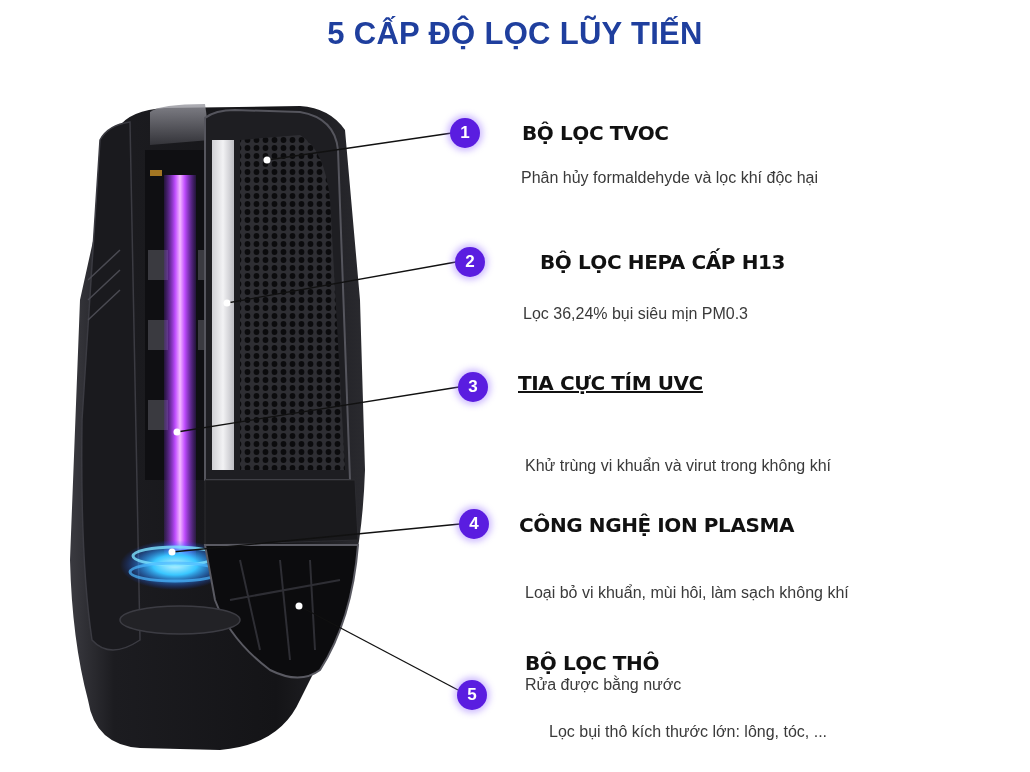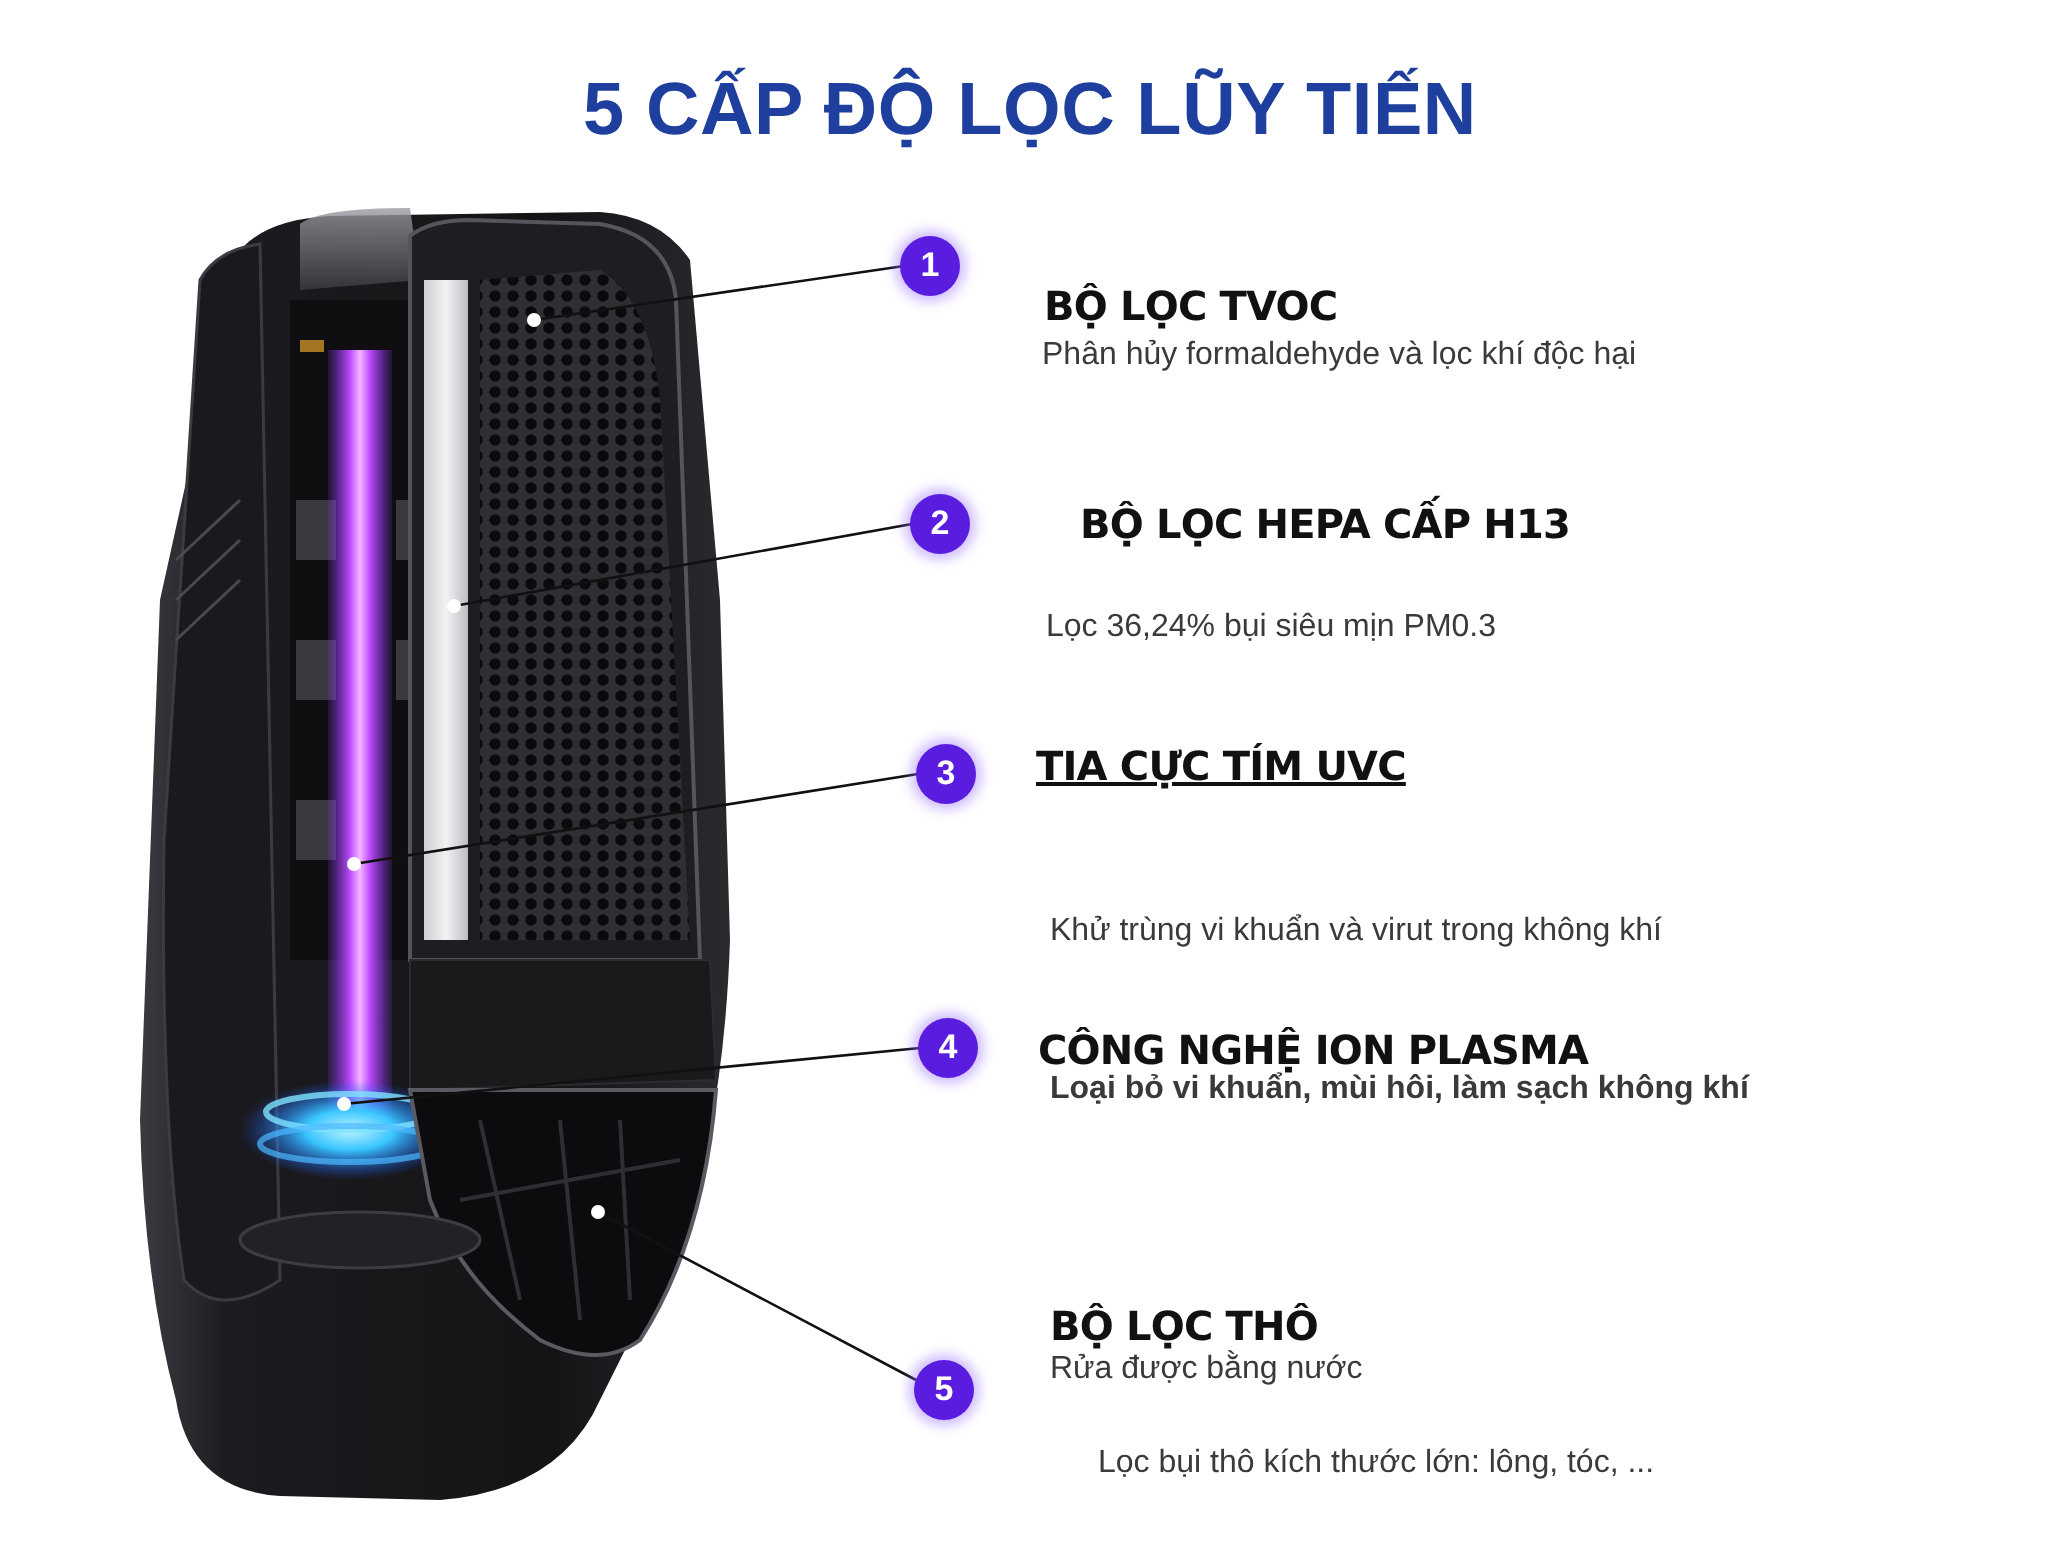--- a/index.html
+++ b/index.html
@@ -1,17 +1,17 @@
 <!DOCTYPE html>
 <html><head>
 <meta charset="utf-8">
 <style>
   html, body { margin:0; padding:0; background:#ffffff; }
   body { width:1030px; height:772px; position:relative; overflow:hidden; font-family:"Liberation Sans", sans-serif; }
-  .title { position:absolute; left:0; width:1030px; top:34px; text-align:center; font-size:37px; font-weight:bold; color:#1f3f9e; letter-spacing:0.3px; }
+  .title { position:absolute; left:0; width:1030px; top:16px; text-align:center; font-size:31px; font-weight:bold; color:#1f3f9e; letter-spacing:0.3px; }
   .device { position:absolute; left:0; top:0; width:1030px; height:772px; }
   .badge { position:absolute; width:30px; height:30px; border-radius:50%; background:#5a1de0; color:#fff; font-weight:bold; font-size:17px; display:flex; align-items:center; justify-content:center; box-shadow:0 0 6px 3px rgba(150,110,255,0.45); }
   .feature-title { position:absolute; font-size:20px; font-weight:bold; color:#111; white-space:nowrap; font-family:"DejaVu Sans", sans-serif; letter-spacing:-0.4px; }
   .feature-desc { position:absolute; font-size:16px; color:#3a3a3a; white-space:nowrap; }
 </style>
 </head>
 <body>
 
 <div class="title">5 CẤP ĐỘ LỌC LŨY TIẾN</div>
 
@@ -90,31 +90,31 @@
   <line x1="299" y1="606" x2="458" y2="690" stroke="#111" stroke-width="1.3"></line>
 
   <circle cx="267" cy="160" r="3.5" fill="#fff"></circle>
   <circle cx="227" cy="303" r="3.5" fill="#fff"></circle>
   <circle cx="177" cy="432" r="3.5" fill="#fff"></circle>
   <circle cx="172" cy="552" r="3.5" fill="#fff"></circle>
   <circle cx="299" cy="606" r="3.5" fill="#fff"></circle>
 </svg>
 
 <div class="badge" style="left:450px;top:118px;">1</div>
-<div class="feature-title" style="left:522px;top:121px;margin-top:20px;">BỘ LỌC TVOC</div>
+<div class="feature-title" style="left:522px;top:121px;">BỘ LỌC TVOC</div>
 <div class="feature-desc" style="left:521px;top:169px;">Phân hủy formaldehyde và lọc khí độc hại</div>
 
 <div class="badge" style="left:455px;top:247px;">2</div>
 <div class="feature-title" style="left:540px;top:250px;">BỘ LỌC HEPA CẤP H13</div>
 <div class="feature-desc" style="left:523px;top:305px;">Lọc 36,24% bụi siêu mịn PM0.3</div>
 
 <div class="badge" style="left:458px;top:372px;">3</div>
 <div class="feature-title" style="left:518px;top:371px;text-decoration:underline;">TIA CỰC TÍM UVC</div>
 <div class="feature-desc" style="left:525px;top:425px;margin-top:32px;">Khử trùng vi khuẩn và virut trong không khí</div>
 
 <div class="badge" style="left:459px;top:509px;">4</div>
 <div class="feature-title" style="left:519px;top:513px;">CÔNG NGHỆ ION PLASMA</div>
-<div class="feature-desc" style="left:525px;top:536px;font-weight:bold;">Loại bỏ vi khuẩn, mùi hôi, làm sạch không khí</div>
+<div class="feature-desc" style="left:525px;top:584px;">Loại bỏ vi khuẩn, mùi hôi, làm sạch không khí</div>
 
 <div class="badge" style="left:457px;top:680px;">5</div>
 <div class="feature-title" style="left:525px;top:651px;">BỘ LỌC THÔ</div>
 <div class="feature-desc" style="left:525px;top:676px;">Rửa được bằng nước</div>
 <div class="feature-desc" style="left:525px;top:723px;margin-left:24px;">Lọc bụi thô kích thước lớn: lông, tóc, ...</div>
 
 </body></html>

